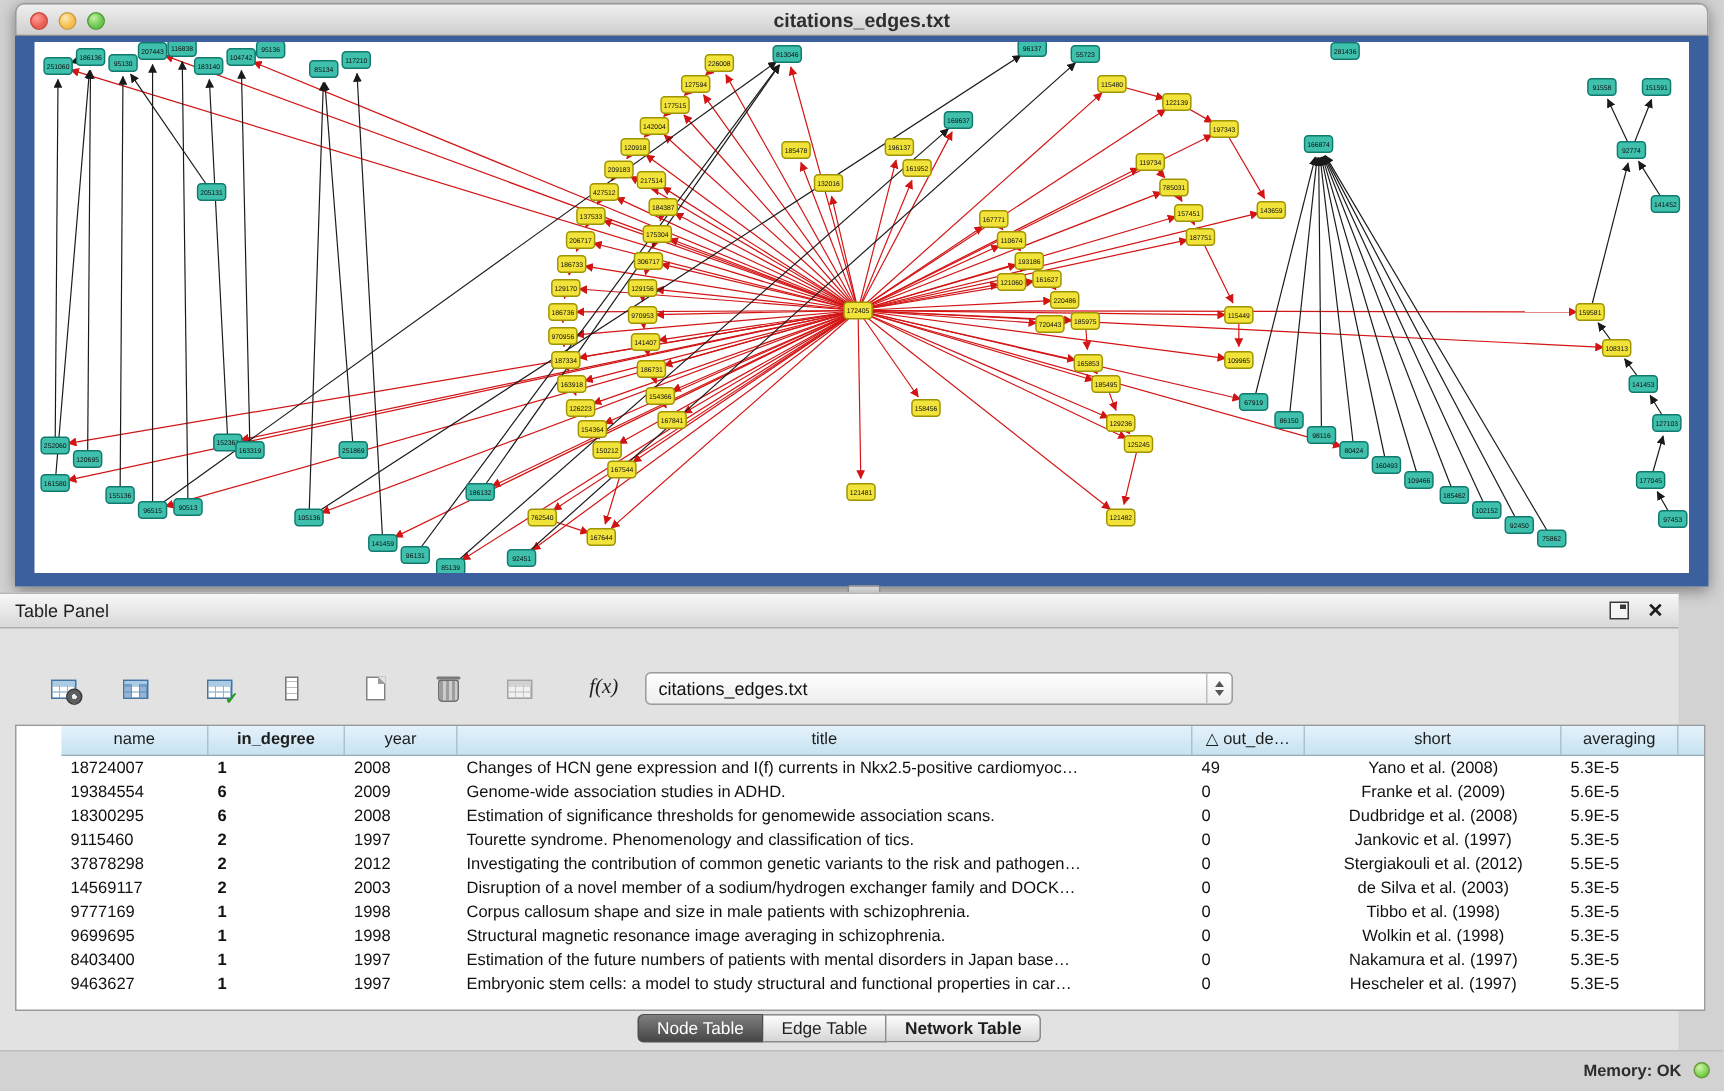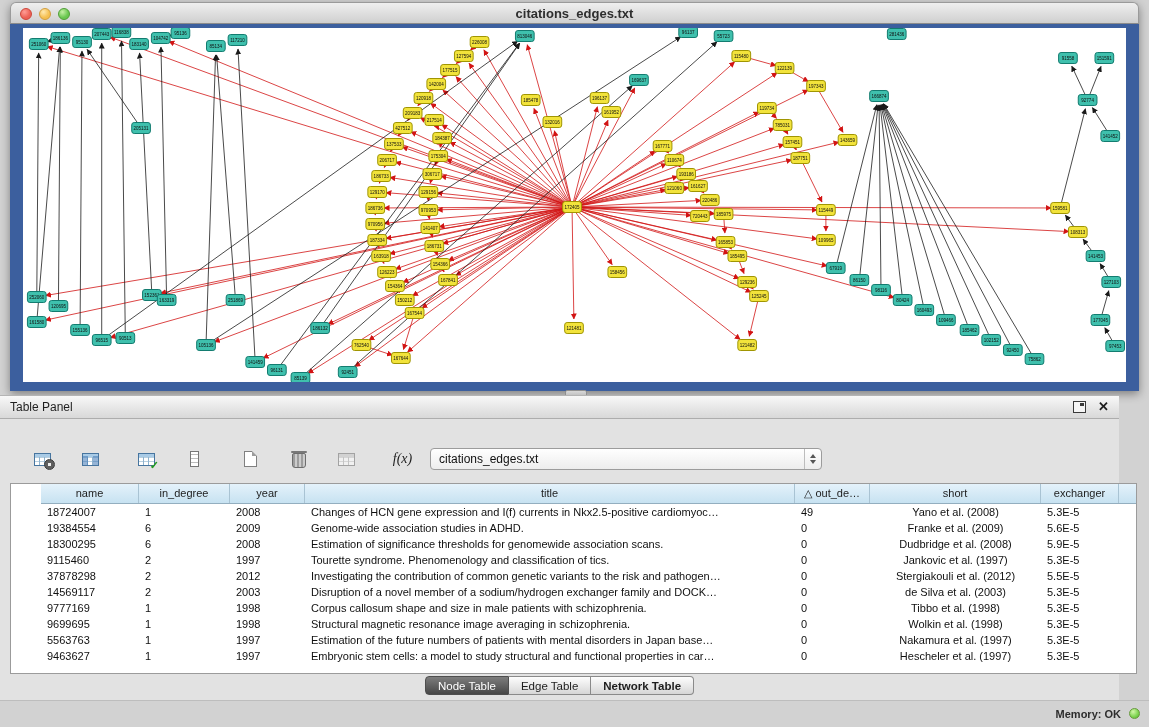--- a/index.html
+++ b/index.html
@@ -77,21 +77,21 @@
   .table-box{position:absolute;left:10px;top:87px;width:1127px;height:191px;
     background:#ffffff;border:1px solid #9b9b9b;box-sizing:border-box;overflow:hidden;padding-left:30px;}
   .thead{display:flex;height:19px;background:linear-gradient(#e4f2fb,#c7e2f1);border-bottom:1px solid #93aebf;}
   .th{border-right:1px solid #a9c3d3;font-size:11px;color:#1d1d1d;text-align:center;line-height:18px;
     box-sizing:border-box;white-space:nowrap;overflow:hidden;flex:0 0 auto;}
   .th.fill{flex:1 1 auto;border-right:none;}
   .trow{display:flex;height:16px;}
   .td{font-size:11px;color:#101010;line-height:16px;padding-left:6px;box-sizing:border-box;
     white-space:nowrap;overflow:hidden;flex:0 0 auto;}
   .td.center{text-align:center;padding-left:0;}
-  .c0{width:98px;} .c1{width:91px;} .c2{width:75px;} .c3{width:490px;}
+  .c0{width:98px;} .c1{width:91px;font-weight:bold;} .c2{width:75px;} .c3{width:490px;}
   .c4{width:75px;} .c5{width:171px;} .c6{width:78px;}
 
   
   .tabs{position:absolute;left:0;top:280px;width:100%;display:flex;justify-content:center;text-align:center;}
   .tab{height:19px;line-height:18px;padding:0 12px;font-size:11.5px;color:#1e1e1e;
     background:linear-gradient(#fdfdfd,#d6d6d6);border:1px solid #8a8a8a;border-left:none;box-sizing:border-box;}
   .tab:first-child{border-left:1px solid #8a8a8a;border-radius:4px 0 0 4px;}
   .tab:last-child{border-radius:0 4px 4px 0;font-weight:bold;}
   .tab.selected{background:linear-gradient(#7d7d7d,#474747);color:#ffffff;border-color:#4e4e4e;}
 
@@ -794,21 +794,21 @@
   </div>
 
   <div class="table-box">
     <div class="thead" id="table-header">
         <div class="th c0">name</div>
         <div class="th c1">in_degree</div>
         <div class="th c2">year</div>
         <div class="th c3">title</div>
         <div class="th c4">△ out_de…</div>
         <div class="th c5">short</div>
-        <div class="th c6">exchanger</div>
+        <div class="th c6">averaging</div>
         <div class="th fill"></div>
       </div>
     <div id="table-rows">
         <div class="trow">
           <div class="td c0">18724007</div>
           <div class="td c1">1</div>
           <div class="td c2">2008</div>
           <div class="td c3">Changes of HCN gene expression and I(f) currents in Nkx2.5-positive cardiomyoc…</div>
           <div class="td c4">49</div>
           <div class="td c5 center">Yano et al. (2008)</div>
@@ -871,21 +871,21 @@
         <div class="trow">
           <div class="td c0">9699695</div>
           <div class="td c1">1</div>
           <div class="td c2">1998</div>
           <div class="td c3">Structural magnetic resonance image averaging in schizophrenia.</div>
           <div class="td c4">0</div>
           <div class="td c5 center">Wolkin et al. (1998)</div>
           <div class="td c6">5.3E-5</div>
         </div>
         <div class="trow">
-          <div class="td c0">5563763</div>
+          <div class="td c0">8403400</div>
           <div class="td c1">1</div>
           <div class="td c2">1997</div>
           <div class="td c3">Estimation of the future numbers of patients with mental disorders in Japan base…</div>
           <div class="td c4">0</div>
           <div class="td c5 center">Nakamura et al. (1997)</div>
           <div class="td c6">5.3E-5</div>
         </div>
         <div class="trow">
           <div class="td c0">9463627</div>
           <div class="td c1">1</div>

